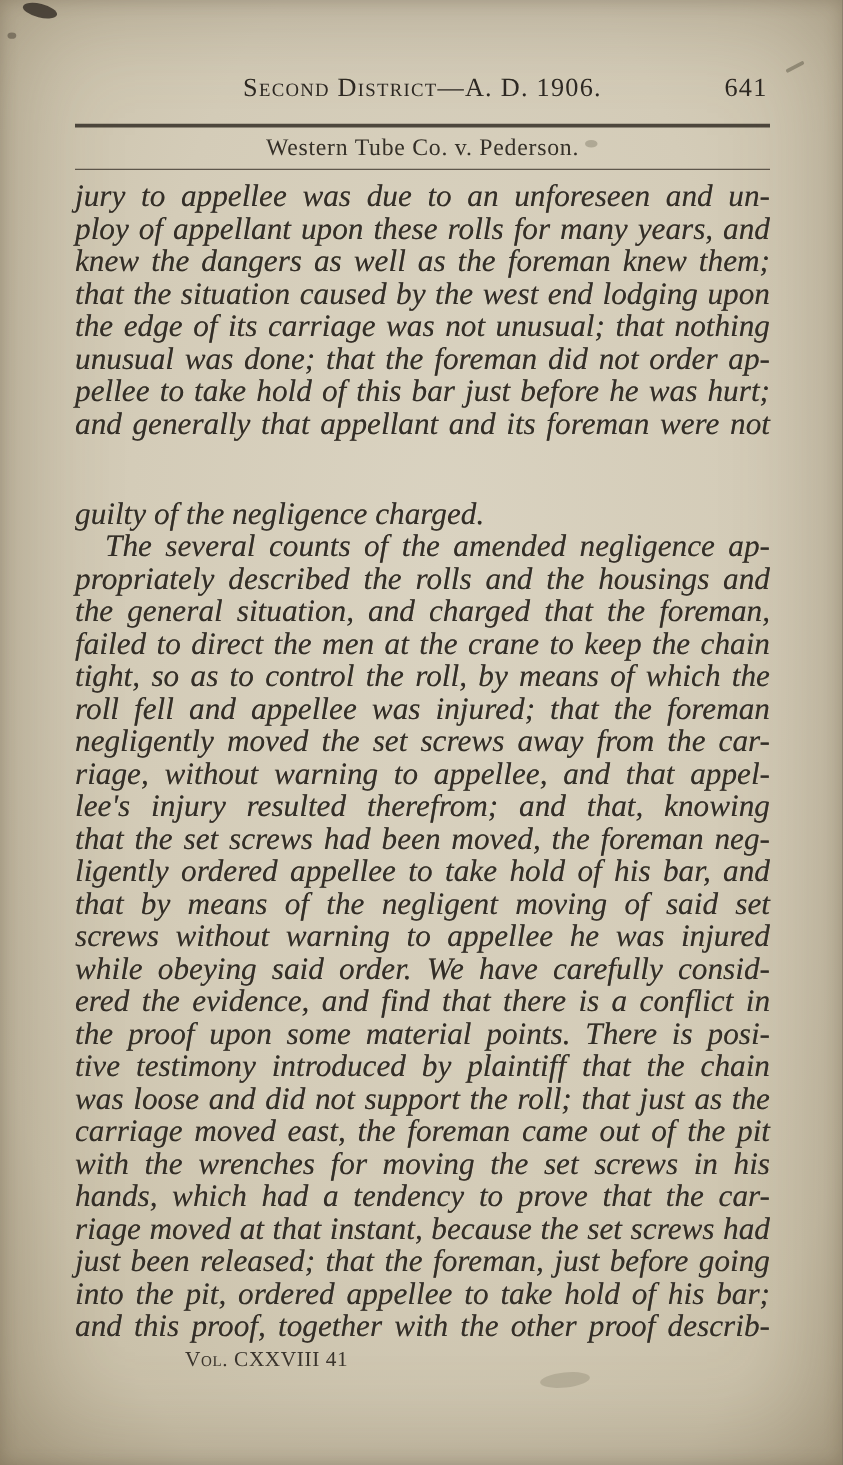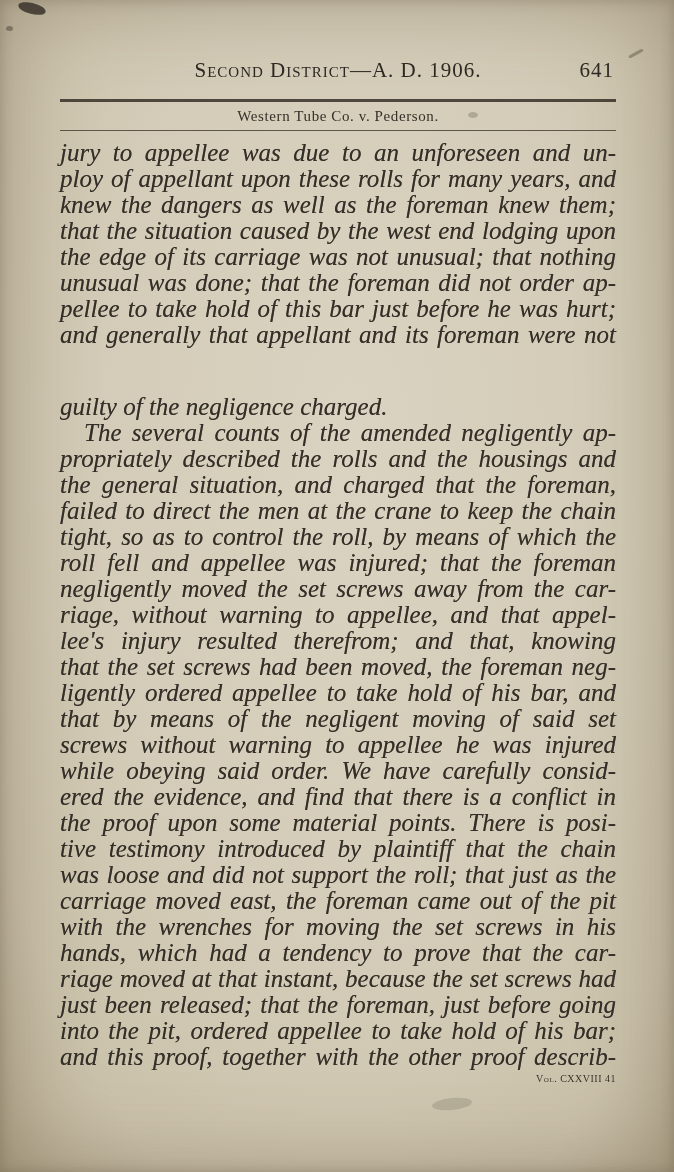--- a/index.html
+++ b/index.html
@@ -52,21 +52,21 @@
     height: 2.5px;
     margin-top: 13px;
     opacity: 0.85;
   }
   .rule-thin {
     height: 1.5px;
     opacity: 0.75;
   }
   .caption {
     text-align: center;
-    font-size: 15px;
+    font-size: 19px;
     letter-spacing: 0.6px;
     padding: 6px 0 5px 0;
     color: #353028;
   }
   .body {
     margin-top: 9px;
     font-size: 25px;
     line-height: 26px;
     text-shadow: 0 0 0.5px rgba(51, 46, 39, 0.55);
     font-style: italic;
@@ -79,24 +79,23 @@
     text-align-last: left;
     margin-top: 46px;
   }
   .line.indent {
     text-indent: 24px;
   }
   .footer {
     margin-top: 3px;
     padding-left: 88px;
     font-variant: small-caps;
-    font-size: 10px;
+    font-size: 17px;
     letter-spacing: 0.5px;
     color: #3a342c;
-    text-align: right;
   }
   .artifact {
     position: absolute;
     pointer-events: none;
   }
   .a1 {
     left: 18px; top: 3px;
     width: 28px; height: 11px;
     background: #3a332a;
     border-radius: 50%;
@@ -158,21 +157,21 @@
           <div class="line">ploy of appellant upon these rolls for many years, and</div>
           <div class="line">knew the dangers as well as the foreman knew them;</div>
           <div class="line">that the situation caused by the west end lodging upon</div>
           <div class="line">the edge of its carriage was not unusual; that nothing</div>
           <div class="line">unusual was done; that the foreman did not order ap-</div>
           <div class="line">pellee to take hold of this bar just before he was hurt;</div>
           <div class="line">and generally that appellant and its foreman were not</div>
           <div class="line short-last">guilty of the negligence charged.</div>
         </div>
         <div class="paragraph">
-          <div class="line indent">The several counts of the amended negligently ap-</div>
+          <div class="line indent">The several counts of the amended negligence ap-</div>
           <div class="line">propriately described the rolls and the housings and</div>
           <div class="line">the general situation, and charged that the foreman,</div>
           <div class="line">failed to direct the men at the crane to keep the chain</div>
           <div class="line">tight, so as to control the roll, by means of which the</div>
           <div class="line">roll fell and appellee was injured; that the foreman</div>
           <div class="line">negligently moved the set screws away from the car-</div>
           <div class="line">riage, without warning to appellee, and that appel-</div>
           <div class="line">lee's injury resulted therefrom; and that, knowing</div>
           <div class="line">that the set screws had been moved, the foreman neg-</div>
           <div class="line">ligently ordered appellee to take hold of his bar, and</div>

